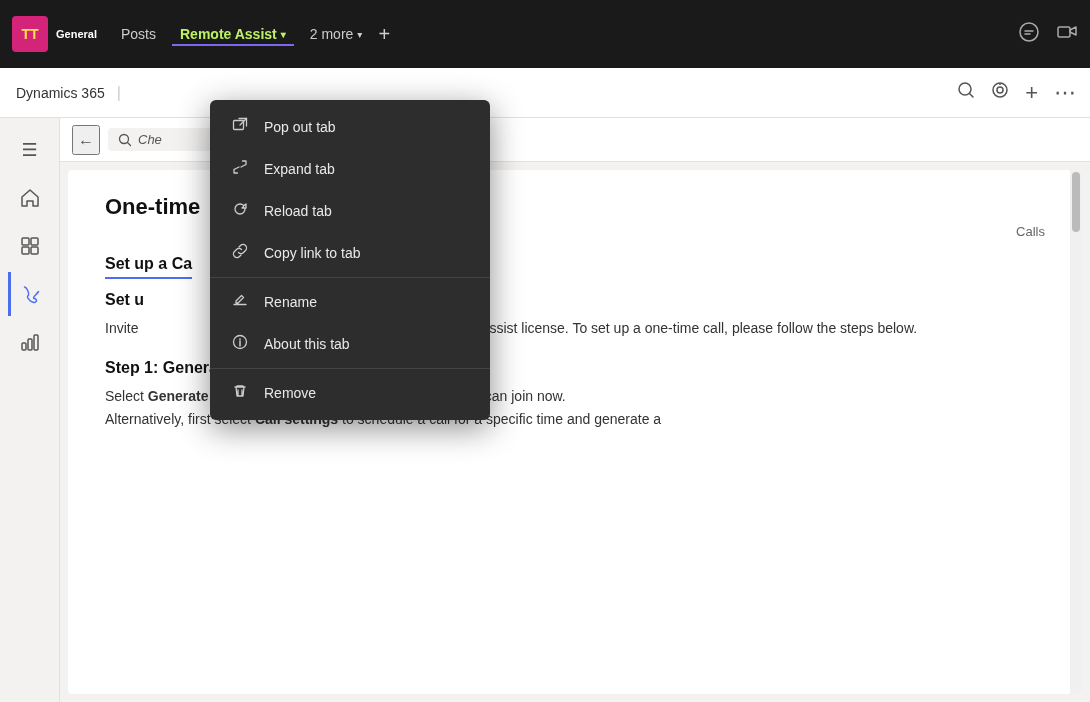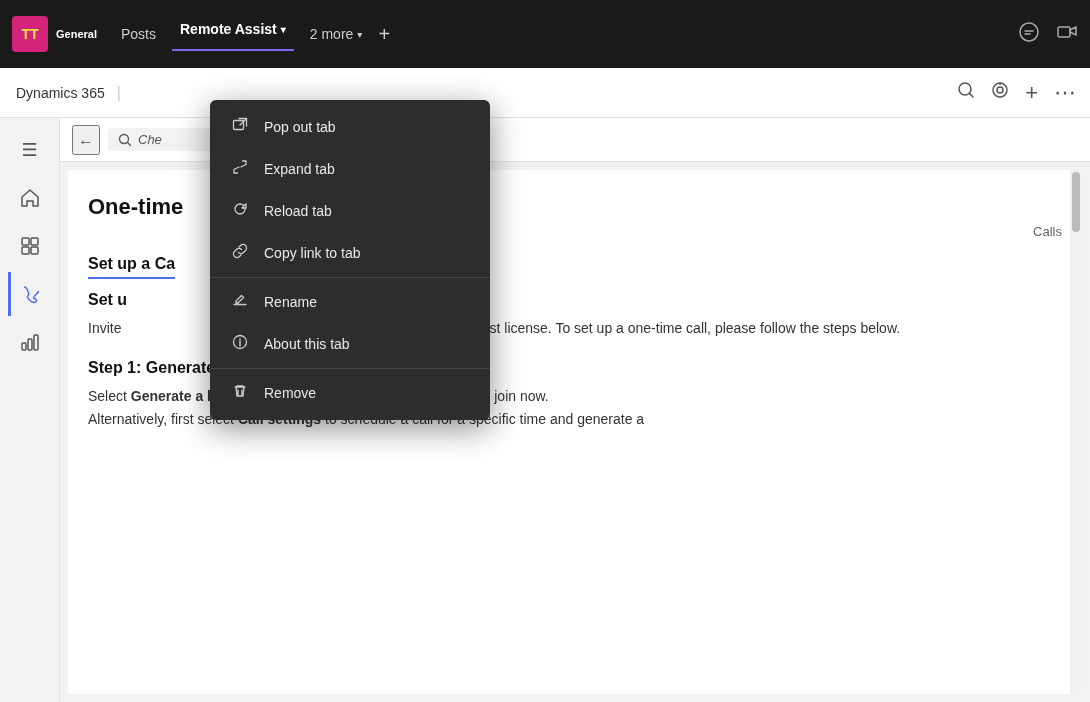--- a/index.html
+++ b/index.html
@@ -23,23 +23,23 @@
       color: #fde047; font-weight: 700; font-size: 14px;
       flex-shrink: 0;
     }
     .top-bar-title {
       color: white; font-weight: 700; font-size: 11px; margin-right: 8px;
     }
     .top-tab {
       color: #ccc; font-size: 14px; padding: 4px 8px; cursor: pointer;
     }
     .top-tab.active {
-      color: #ffffff; font-weight: 700;
+      color: #bef264; font-weight: 700;
       border-bottom: 2px solid #7b68ee;
-      padding-bottom: 12px;
+      padding-bottom: 2px;
     }
     .top-tab-with-arrow {
       display: flex; align-items: center; gap: 4px;
     }
     .top-bar-icons {
       margin-left: auto;
       display: flex; gap: 16px; align-items: center;
     }
     .top-bar-icon {
       color: #ccc; font-size: 18px; cursor: pointer;
@@ -127,21 +127,21 @@
       color: #555; font-size: 13px; background: #f3f2f1;
       padding: 4px 10px; border-radius: 4px; min-width: 120px; font-style: italic;
     }
 
     
     .article-area {
       flex: 1;
       background: #fff;
       margin: 8px;
       border-radius: 4px;
-      padding: 24px 20px;
+      padding: 24px 37px;
       overflow-y: auto;
       position: relative;
     }
     .article-title {
       font-size: 22px; font-weight: 700; color: #111; margin-bottom: 4px;
     }
     .article-subtitle {
       font-size: 13px; color: #666; margin-bottom: 16px; text-align: right;
     }
     .section-title {

